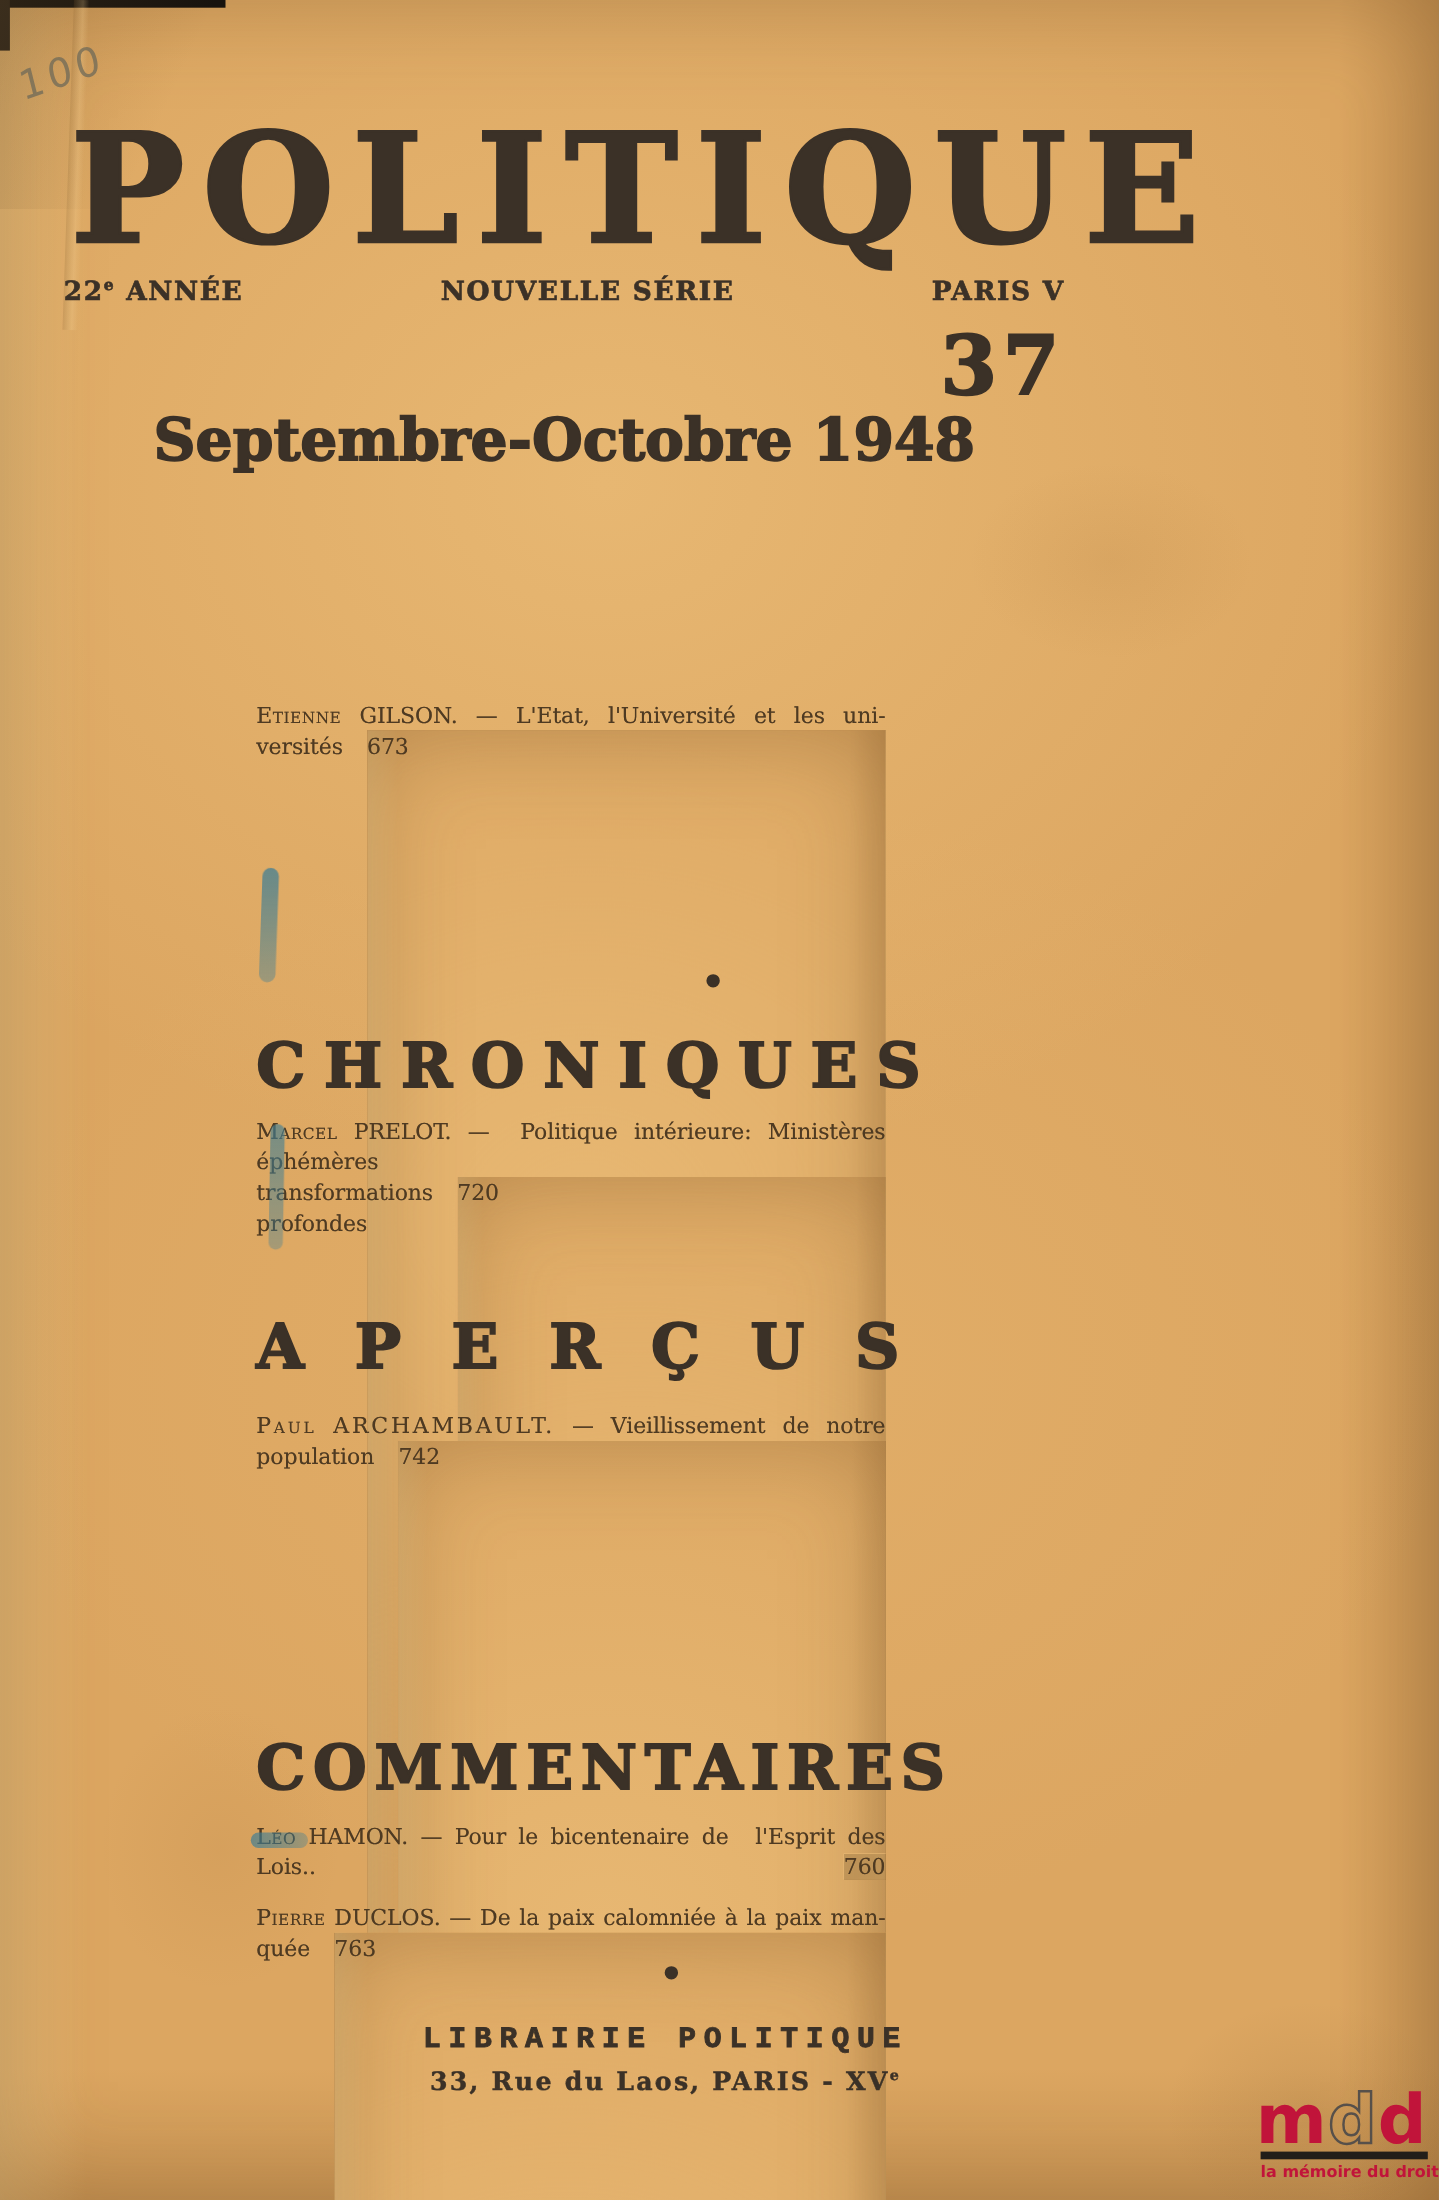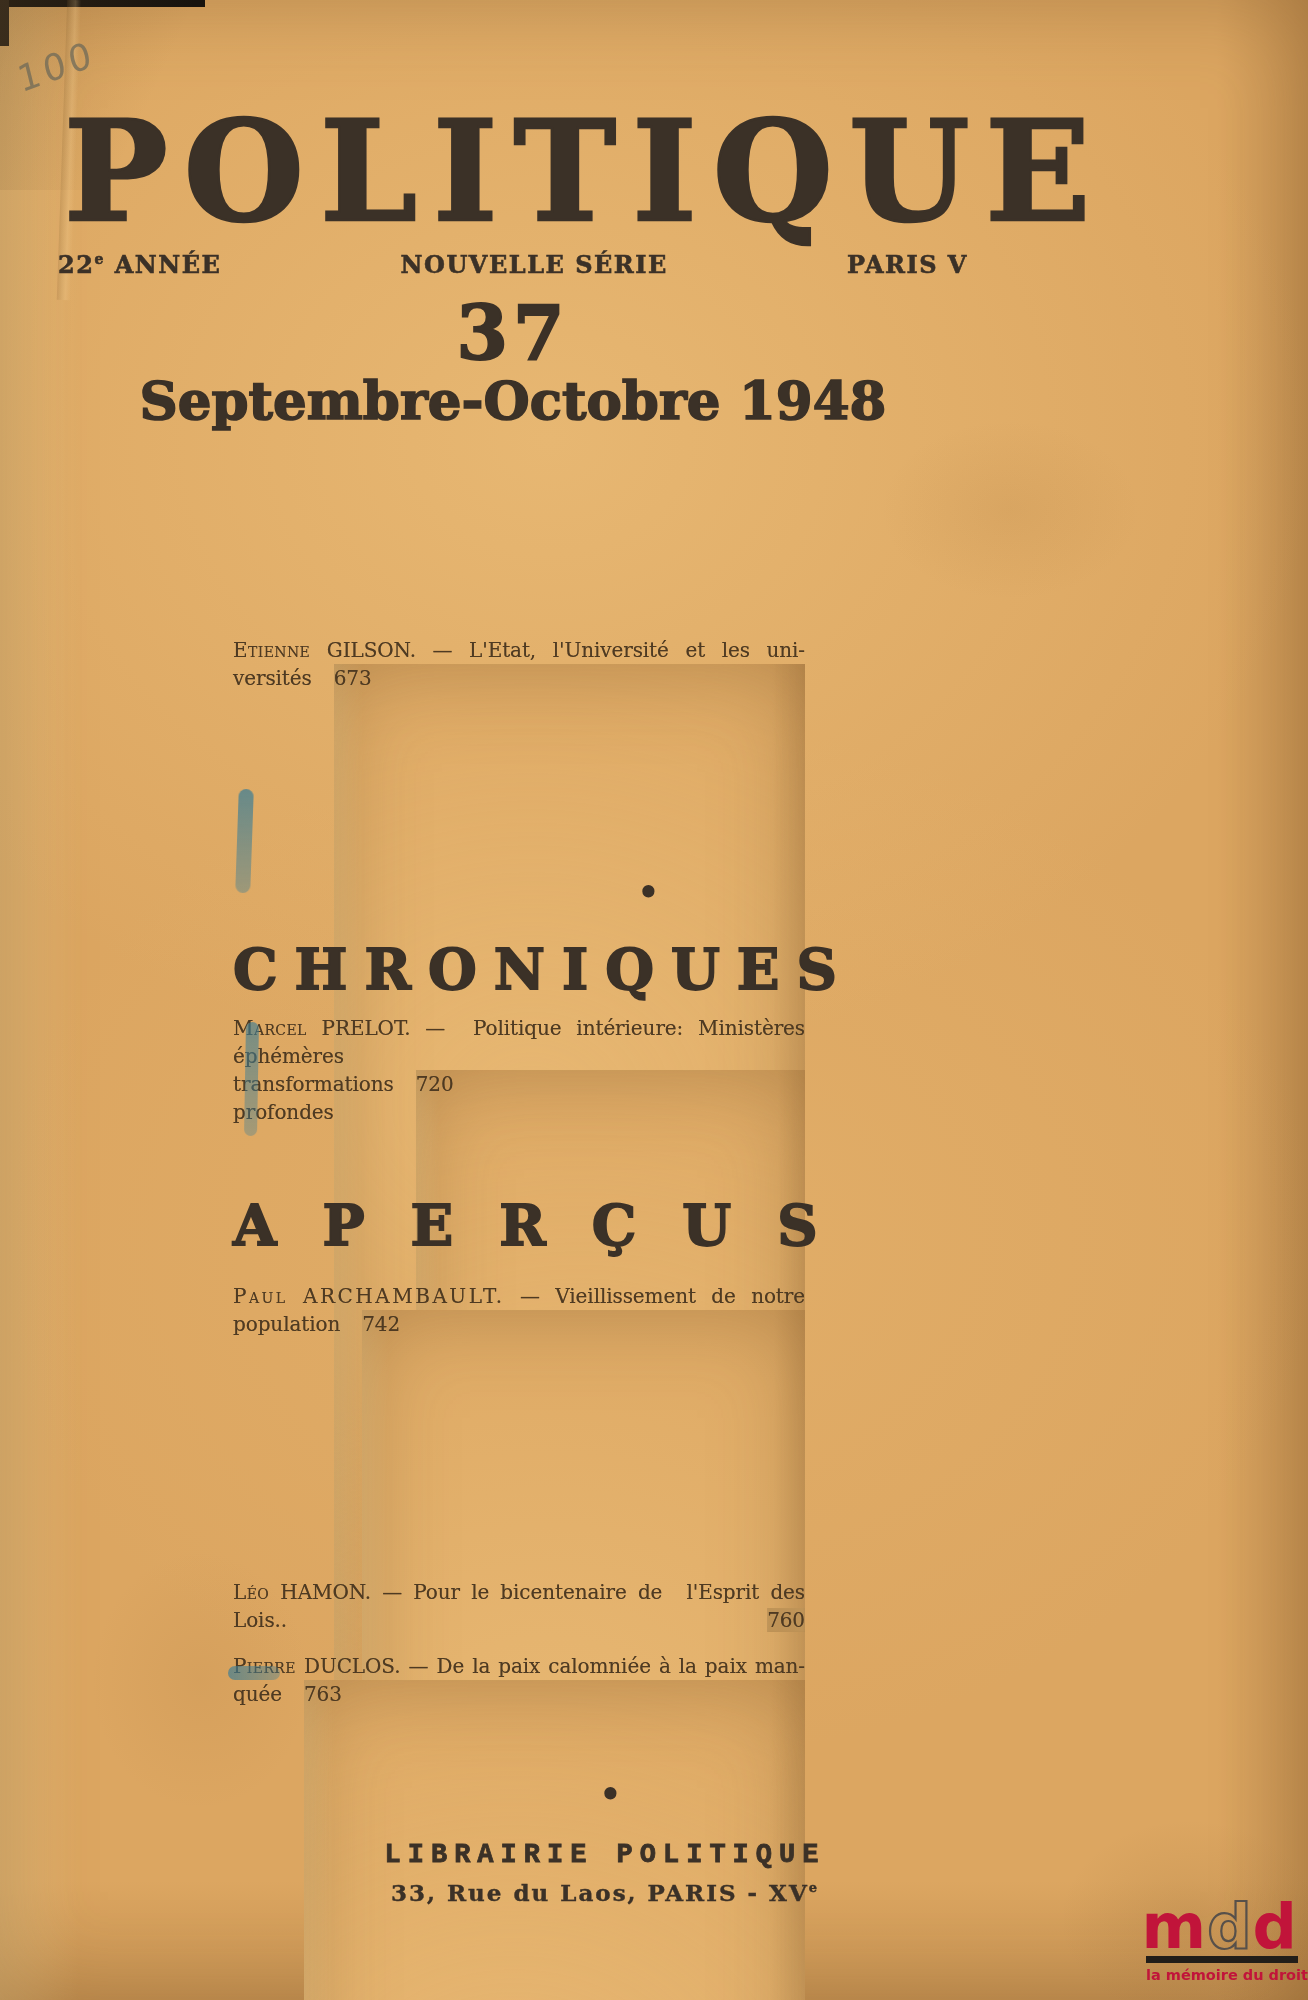--- a/index.html
+++ b/index.html
@@ -55,21 +55,21 @@
     text-shadow:0 0 1px rgba(59,49,39,.6);
   }
   .subrow{
     position:absolute;left:58px;top:250px;width:910px;
     display:flex;justify-content:space-between;align-items:baseline;
     font-size:24px;font-weight:bold;color:var(--ink,#3b3127);
     letter-spacing:1.5px;-webkit-text-stroke:.6px var(--ink,#3b3127);
   }
   .subrow sup{font-size:14px;}
   .issue-no{
-    position:absolute;left:58px;top:296px;width:910px;text-align:center;
+    position:absolute;left:58px;top:296px;width:910px;text-align:right;
     font-size:74px;font-weight:bold;color:var(--ink,#3b3127);letter-spacing:5px;
     -webkit-text-stroke:2px var(--ink,#3b3127);line-height:1;
   }
   .issue-date{
     position:absolute;left:58px;top:374px;width:910px;text-align:center;
     font-size:53px;font-weight:bold;color:var(--ink,#3b3127);letter-spacing:0px;
     -webkit-text-stroke:1.6px var(--ink,#3b3127);line-height:1;
   }
   
   .toc-section{position:absolute;left:233px;width:572px;color:var(--text-ink,#4e3a22);}
@@ -171,20 +171,21 @@
         <div class="entry">
           <div class="l1"><span class="sc spaced">Paul</span> <span class="caps spaced">ARCHAMBAULT.</span> <span class="dash">—</span> <span class="t">Vieillissement de notre</span></div>
           <div class="l2">
             <span class="wraptxt">population</span>
             <span class="leader dotted"></span>
             <span class="page">742</span>
           </div>
         </div>
       </div>
       <div class="toc-section sec3">
+        <div class="heading">COMMENTAIRES</div>
         <div class="entry">
           <div class="l1"><span class="sc">Léo</span> <span class="caps">HAMON.</span> <span class="dash">—</span> <span class="t">Pour le bicentenaire de </span><span class="it">l'Esprit des Lois</span><span class="t">..</span> <span class="page">760</span></div>
         </div>
         <div class="entry">
           <div class="l1"><span class="sc">Pierre</span> <span class="caps">DUCLOS.</span> <span class="dash">—</span> <span class="t">De la paix calomniée à la paix man-</span></div>
           <div class="l2">
             <span class="wraptxt">quée</span>
             <span class="leader dotted"></span>
             <span class="page">763</span>
           </div>

